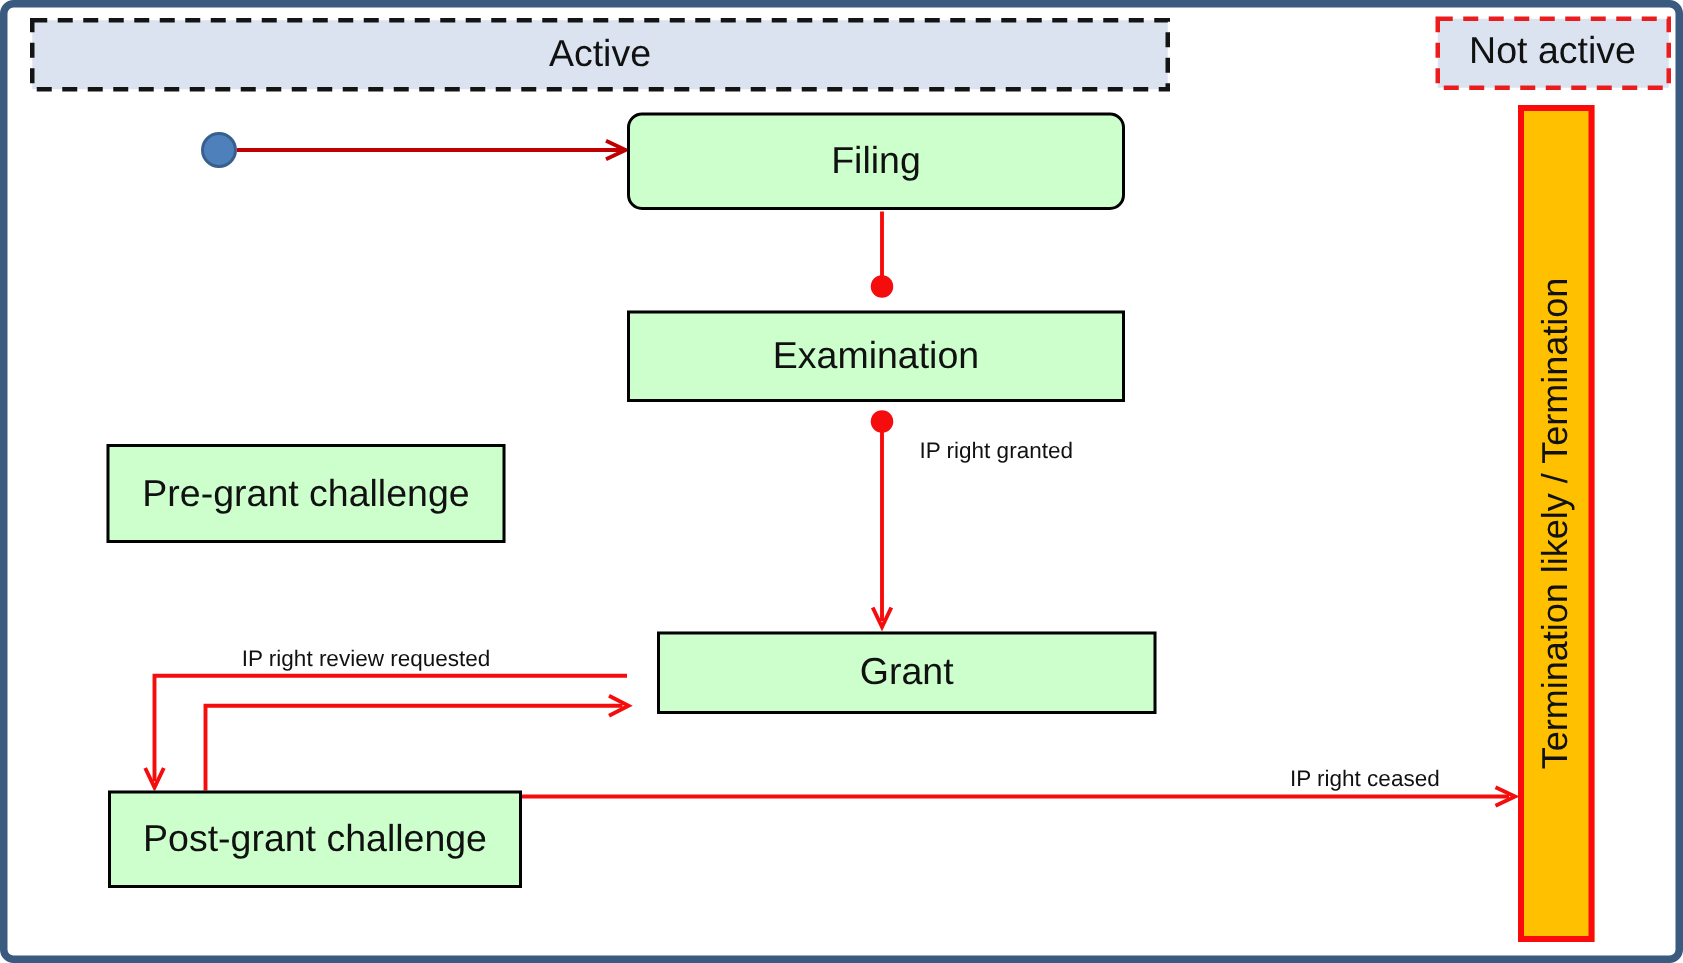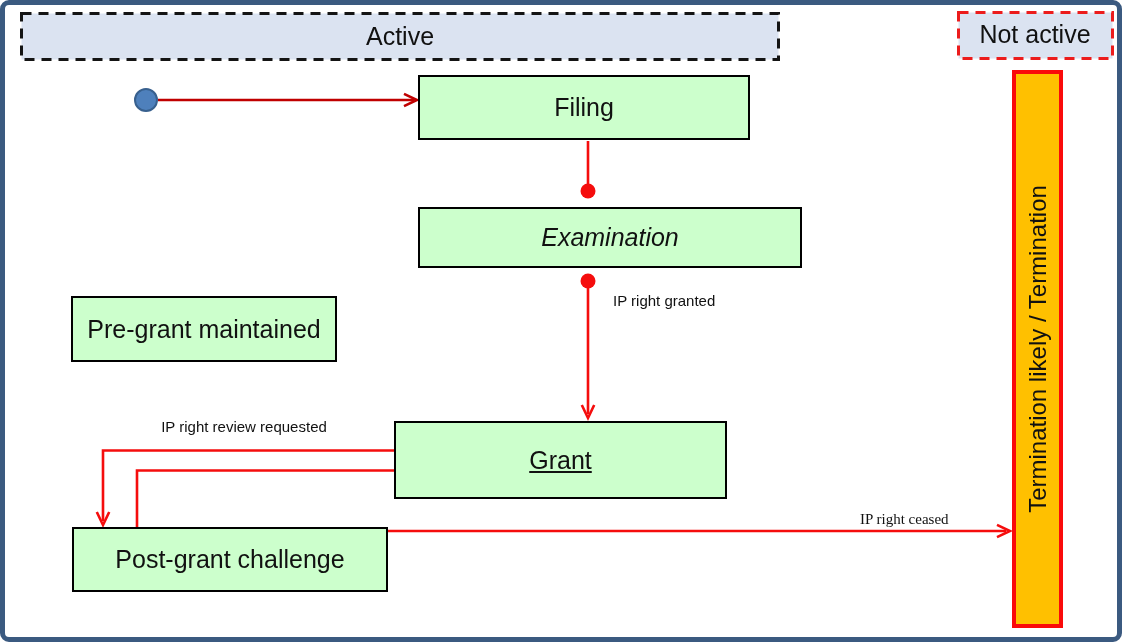--- a/index.html
+++ b/index.html
@@ -21,42 +21,42 @@
   .lane-label{
     position:absolute;text-align:center;font-size:25px;line-height:38px;
   }
   #active-label{left:20px;top:17px;width:760px;}
   #notactive-label{left:957px;top:15px;width:156px;}
   .state{
     position:absolute;box-sizing:border-box;background:var(--color-state-fill);
     border:2px solid var(--color-state-border);display:flex;align-items:center;
     justify-content:center;font-size:25px;
   }
-  #filing{left:418px;top:75px;width:332px;height:65px;}
-  #examination{left:418px;top:207px;width:384px;height:61px;font-style:italic;}
+  #filing{left:418px;top:75px;width:332px;height:65px;border-radius:10px;}
+  #examination{left:418px;top:207px;width:332px;height:61px;}
   #pregrant{left:71px;top:296px;width:266px;height:66px;}
-  #grant{left:394px;top:421px;width:333px;height:78px;text-decoration:underline;}
-  #postgrant{left:72px;top:527px;width:316px;height:65px;}
+  #grant{left:438px;top:421px;width:333px;height:55px;}
+  #postgrant{left:72px;top:527px;width:276px;height:65px;}
   #termination{
     left:1012px;top:70px;width:51px;height:558px;
     background:var(--color-termination-fill);border:4px solid var(--color-termination-border);
   }
   #termination .rot{
     transform:rotate(-90deg);white-space:nowrap;font-size:24px;
   }
   .start-node{
     position:absolute;left:134px;top:88px;width:24px;height:24px;box-sizing:border-box;
     border-radius:50%;background:var(--color-start-fill);border:2px solid var(--color-start-border);
   }
   .conn-label{position:absolute;font-size:15px;white-space:nowrap;}
   #lbl-application-filed{left:170px;top:79px;width:200px;text-align:center;}
   #lbl-granted{left:613px;top:292px;}
-  #lbl-review{left:108px;top:418px;width:272px;text-align:center;}
+  #lbl-review{left:108px;top:431px;width:272px;text-align:center;}
   #lbl-maintained{left:150px;top:474px;width:226px;text-align:center;}
-  #lbl-ceased{left:860px;top:511px;font-family:Liberation Serif, serif;}
+  #lbl-ceased{left:860px;top:511px;}
 </style>
 </head>
 <body>
 
 <div class="stage">
 
   <svg class="connectors" viewBox="0 0 1122 642" xmlns="http://www.w3.org/2000/svg">
 
     <rect class="lane-rect active" x="21.5" y="13.5" width="757" height="46"></rect>
     <rect class="lane-rect notactive" x="958.5" y="12.5" width="154" height="46"></rect>
@@ -98,21 +98,21 @@
 
   <div class="start-node"></div>
 
   <div class="state" id="filing">
     <span>Filing</span>
   </div>
   <div class="state" id="examination">
     <span>Examination</span>
   </div>
   <div class="state" id="pregrant">
-    <span>Pre-grant maintained</span>
+    <span>Pre-grant challenge</span>
   </div>
   <div class="state" id="grant">
     <span>Grant</span>
   </div>
   <div class="state" id="postgrant">
     <span>Post-grant challenge</span>
   </div>
   <div class="state" id="termination">
     <span class="rot">Termination likely / Termination</span>
   </div>

